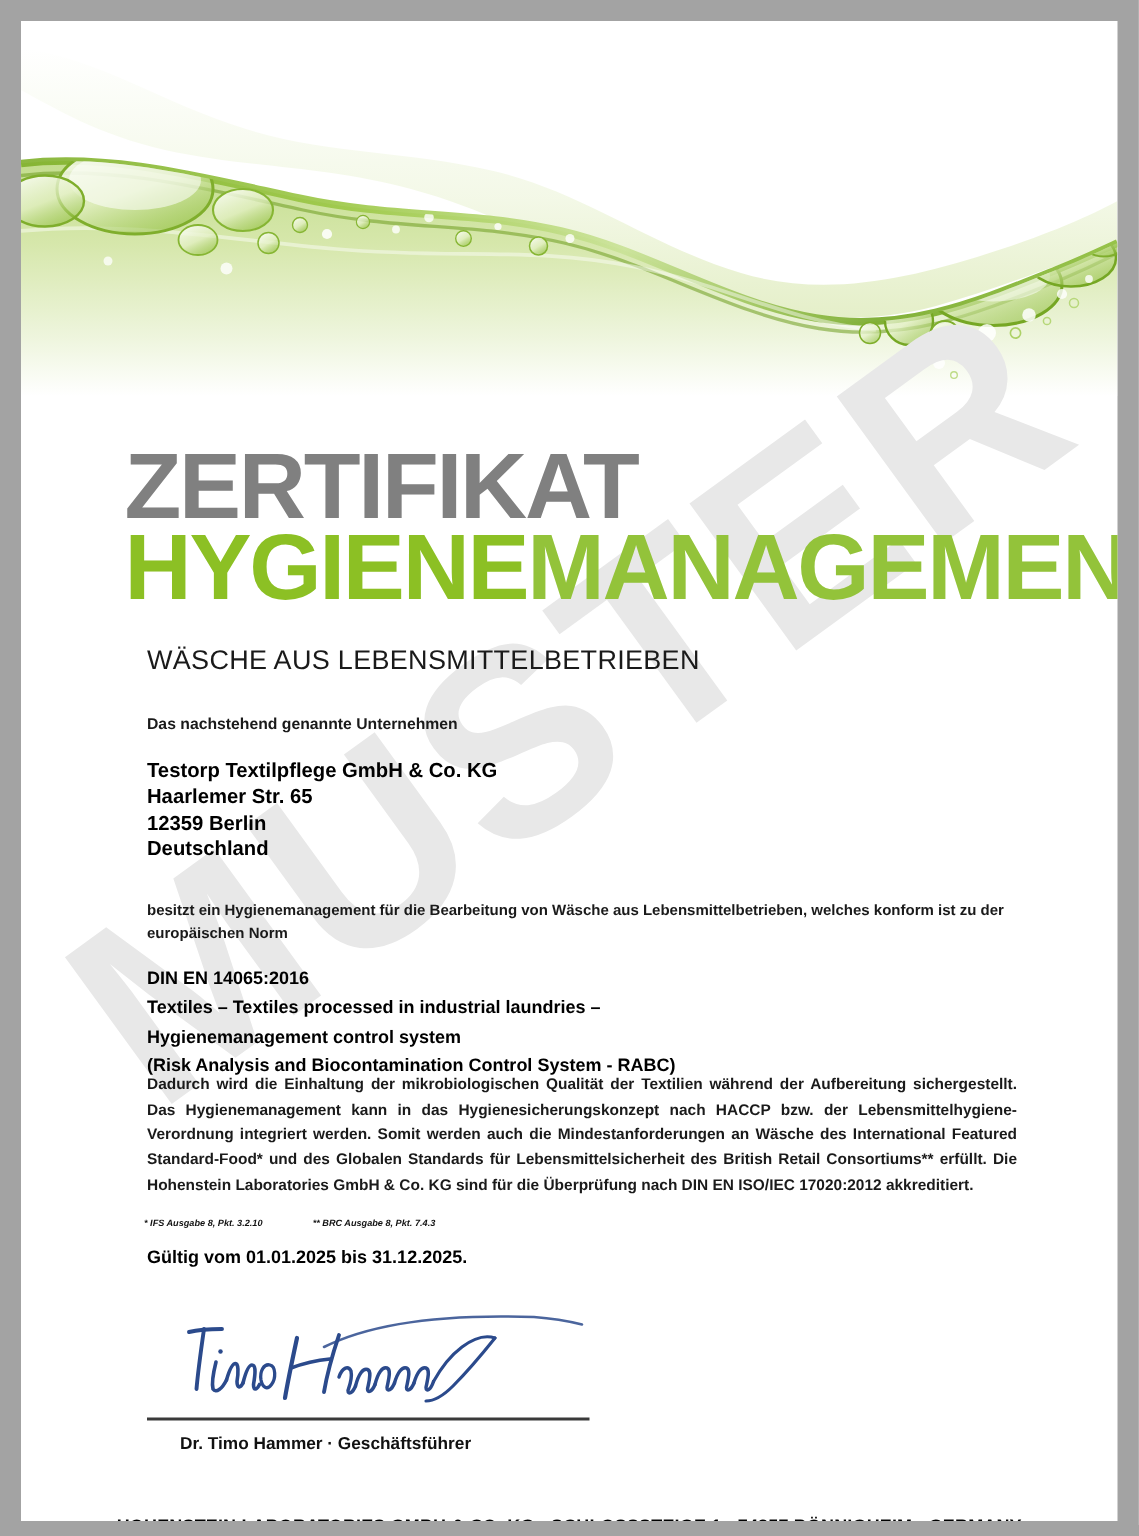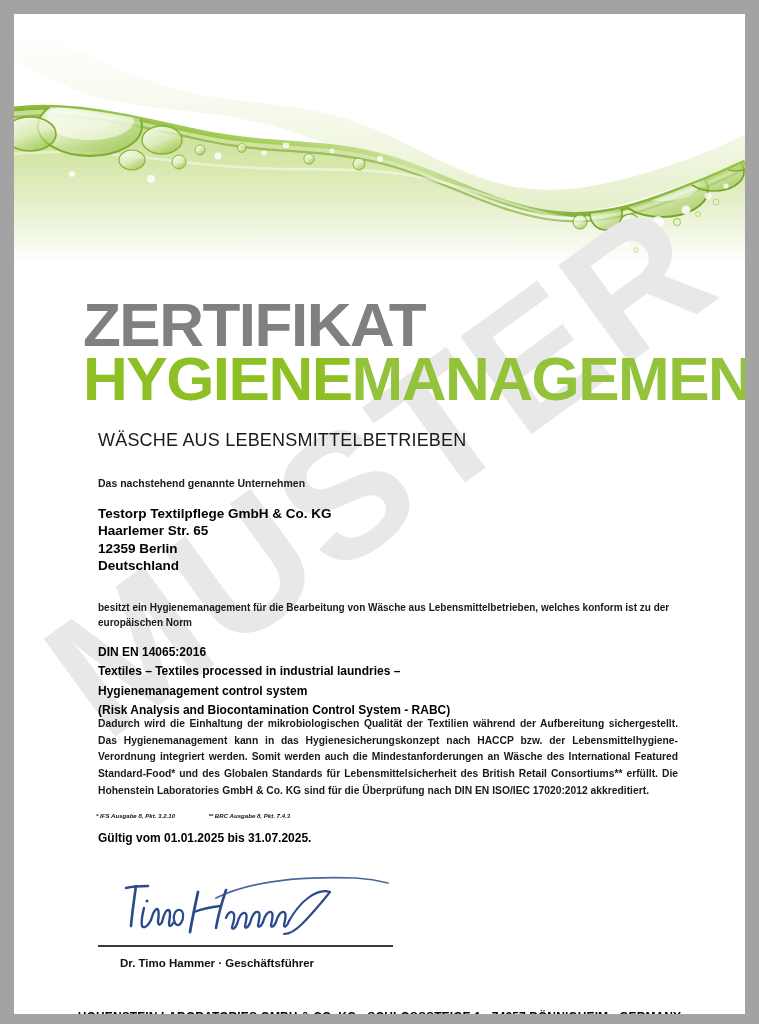--- a/index.html
+++ b/index.html
@@ -351,21 +351,21 @@
       </div>
 
       <div class="body-text">Dadurch wird die Einhaltung der mikrobiologischen Qualität der Textilien während der Aufbereitung sichergestellt. Das Hygienemanagement kann in das Hygienesicherungskonzept nach HACCP bzw. der Lebensmittelhygiene-Verordnung integriert werden. Somit werden auch die Mindestanforderungen an Wäsche des International Featured Standard-Food* und des Globalen Standards für Lebensmittelsicherheit des British Retail Consortiums** erfüllt. Die Hohenstein Laboratories GmbH &amp; Co. KG sind für die Überprüfung nach DIN EN ISO/IEC 17020:2012 akkreditiert.</div>
 
       <div class="footnotes">
         <span>*  IFS Ausgabe 8, Pkt. 3.2.10</span>
         <span class="fn-gap"></span>
         <span>**  BRC Ausgabe 8, Pkt. 7.4.3</span>
       </div>
 
-      <div class="validity">Gültig vom 01.01.2025 bis 31.07.2025.</div>
+      <div class="validity">Gültig vom 01.01.2025 bis 31.12.2025.</div>
 
       <div class="signature-wrap">
         <svg width="300" height="66" viewBox="0 0 300 66" xmlns="http://www.w3.org/2000/svg">
           <g fill="none" stroke="#2b4a8c" stroke-linecap="round" stroke-linejoin="round">
 
             <path d="M118 22 C150 6 200 0 258 2 C272 3 282 5 290 7" stroke-width="1.7" opacity="0.85"></path>
 
             <path d="M28 12 C32 11 40 10 50 10" stroke-width="2.6"></path>
             <path d="M38 10 C36 24 34 38 33 50" stroke-width="2.6"></path>
 

